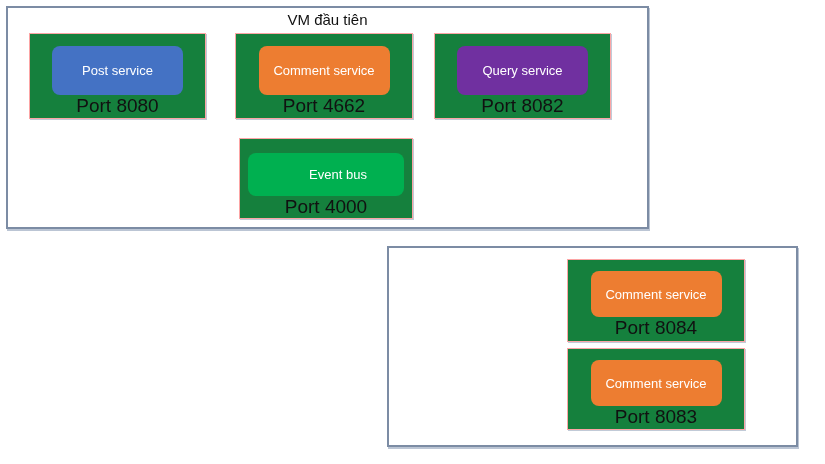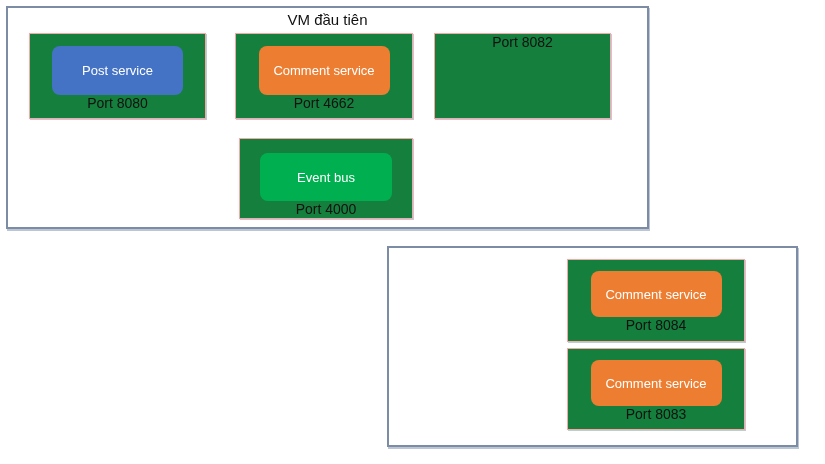--- a/index.html
+++ b/index.html
@@ -47,30 +47,30 @@
     color: #ffffff;
     font-size: 13px;
     display: flex;
     align-items: center;
     justify-content: center;
     white-space: nowrap;
   }
   .pill-lg { width: 131px; height: 49px; margin-top: 12px; }
   .pill-sm { width: 131px; height: 46px; margin-top: 11px; }
   .port-label {
-    font-size: 14px;
+    font-size: 19px;
     color: #111111;
     white-space: nowrap;
   }
   
   .card-post    { left: 21px;  top: 25px;  width: 177px; height: 86px; }
   .card-comment { left: 227px; top: 25px;  width: 178px; height: 86px; }
   .card-query   { left: 426px; top: 25px;  width: 177px; height: 86px; }
   .card-event   { left: 231px; top: 130px; width: 174px; height: 81px; }
-  .card-event .pill-lg { margin-top: 14px; height: 48px; width: 132px; }
+  .card-event .pill-lg { margin-top: 14px; height: 48px; width: 132px; padding-left: 24px; }
   
   .card-8084 { left: 178px; top: 11px;  width: 178px; height: 83px; }
   .card-8083 { left: 178px; top: 100px; width: 178px; height: 82px; }
   .vm2-label {
     position: absolute;
     left: 8px;
     top: 74px;
     width: 150px;
     text-align: center;
     font-size: 15px;
@@ -90,20 +90,21 @@
       <div class="pill pill-lg" style="background-color: rgb(68, 114, 196);">Post service</div>
       <div class="port-label">Port 8080</div>
     </div>
 
     <div class="service-card card-comment">
       <div class="pill pill-lg" style="background-color: rgb(237, 125, 49);">Comment service</div>
       <div class="port-label">Port 4662</div>
     </div>
 
     <div class="service-card card-query">
+      <div class="pill pill-lg" style="background-color: rgb(112, 48, 160);">Query service</div>
       <div class="port-label">Port 8082</div>
     </div>
 
     <div class="service-card card-event">
       <div class="pill pill-lg" style="background-color: rgb(0, 176, 80);">Event bus</div>
       <div class="port-label">Port 4000</div>
     </div>
   </div>
 
   <div class="vm-box vm2-box">

